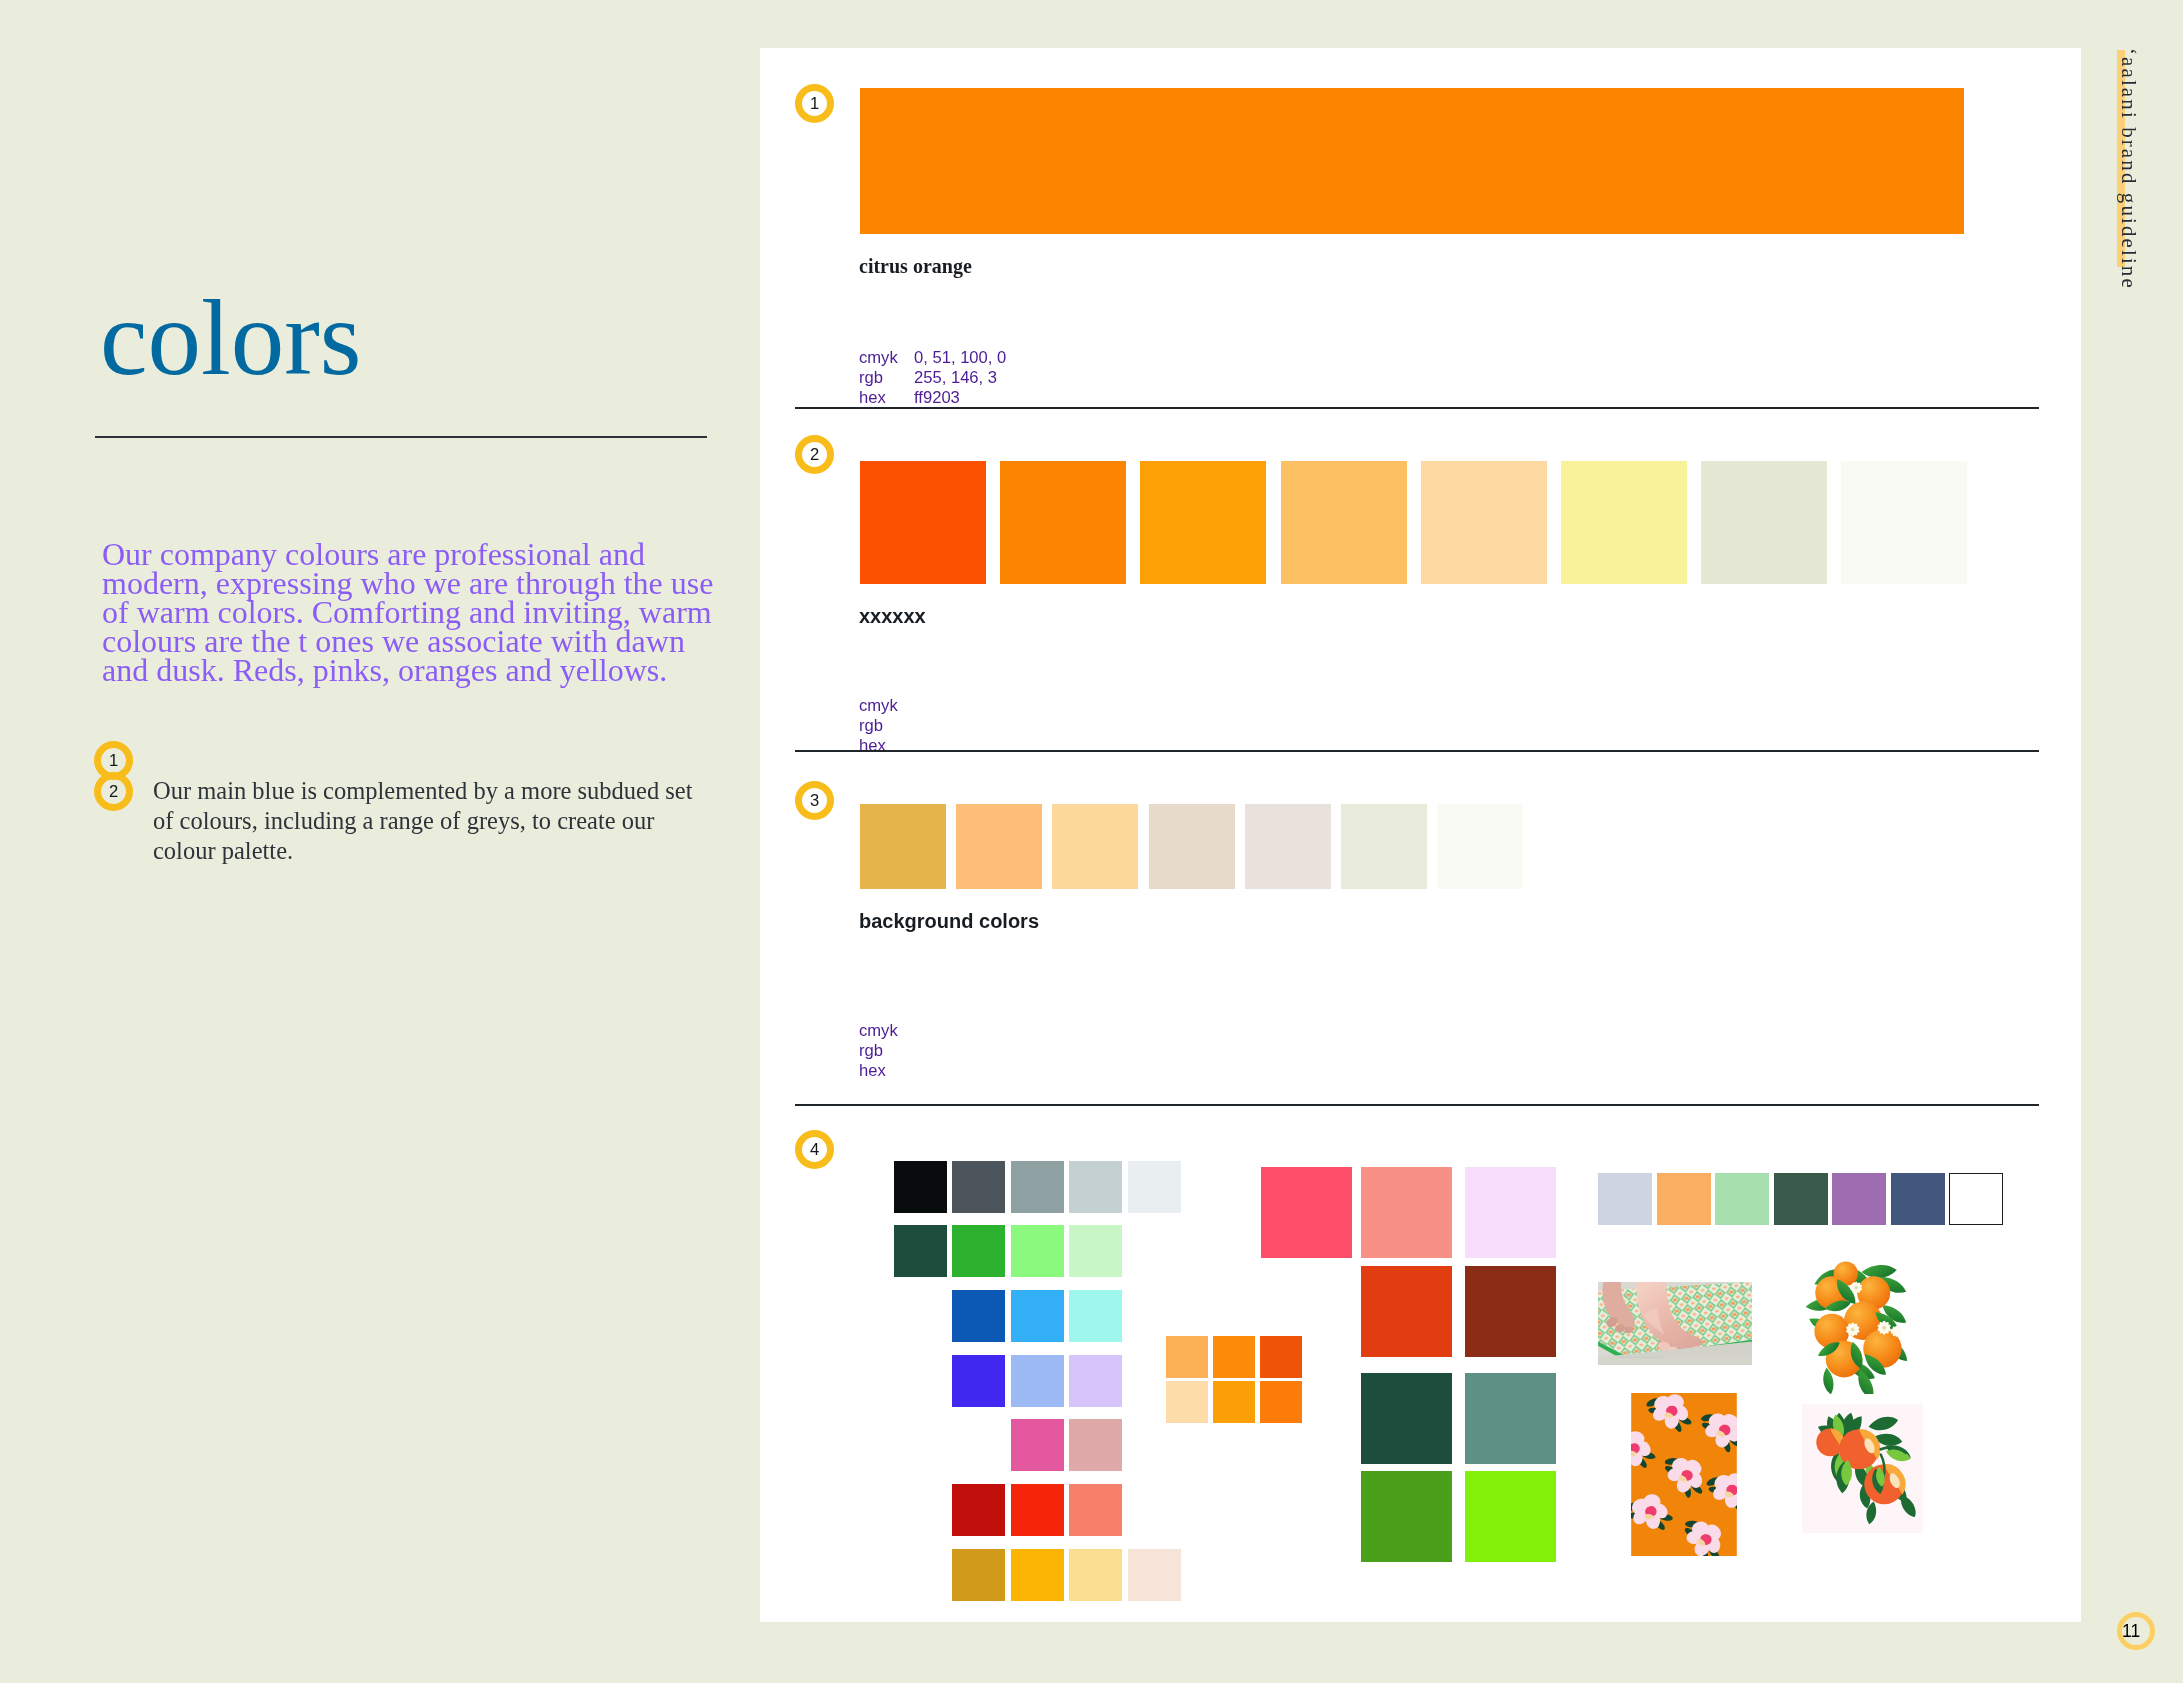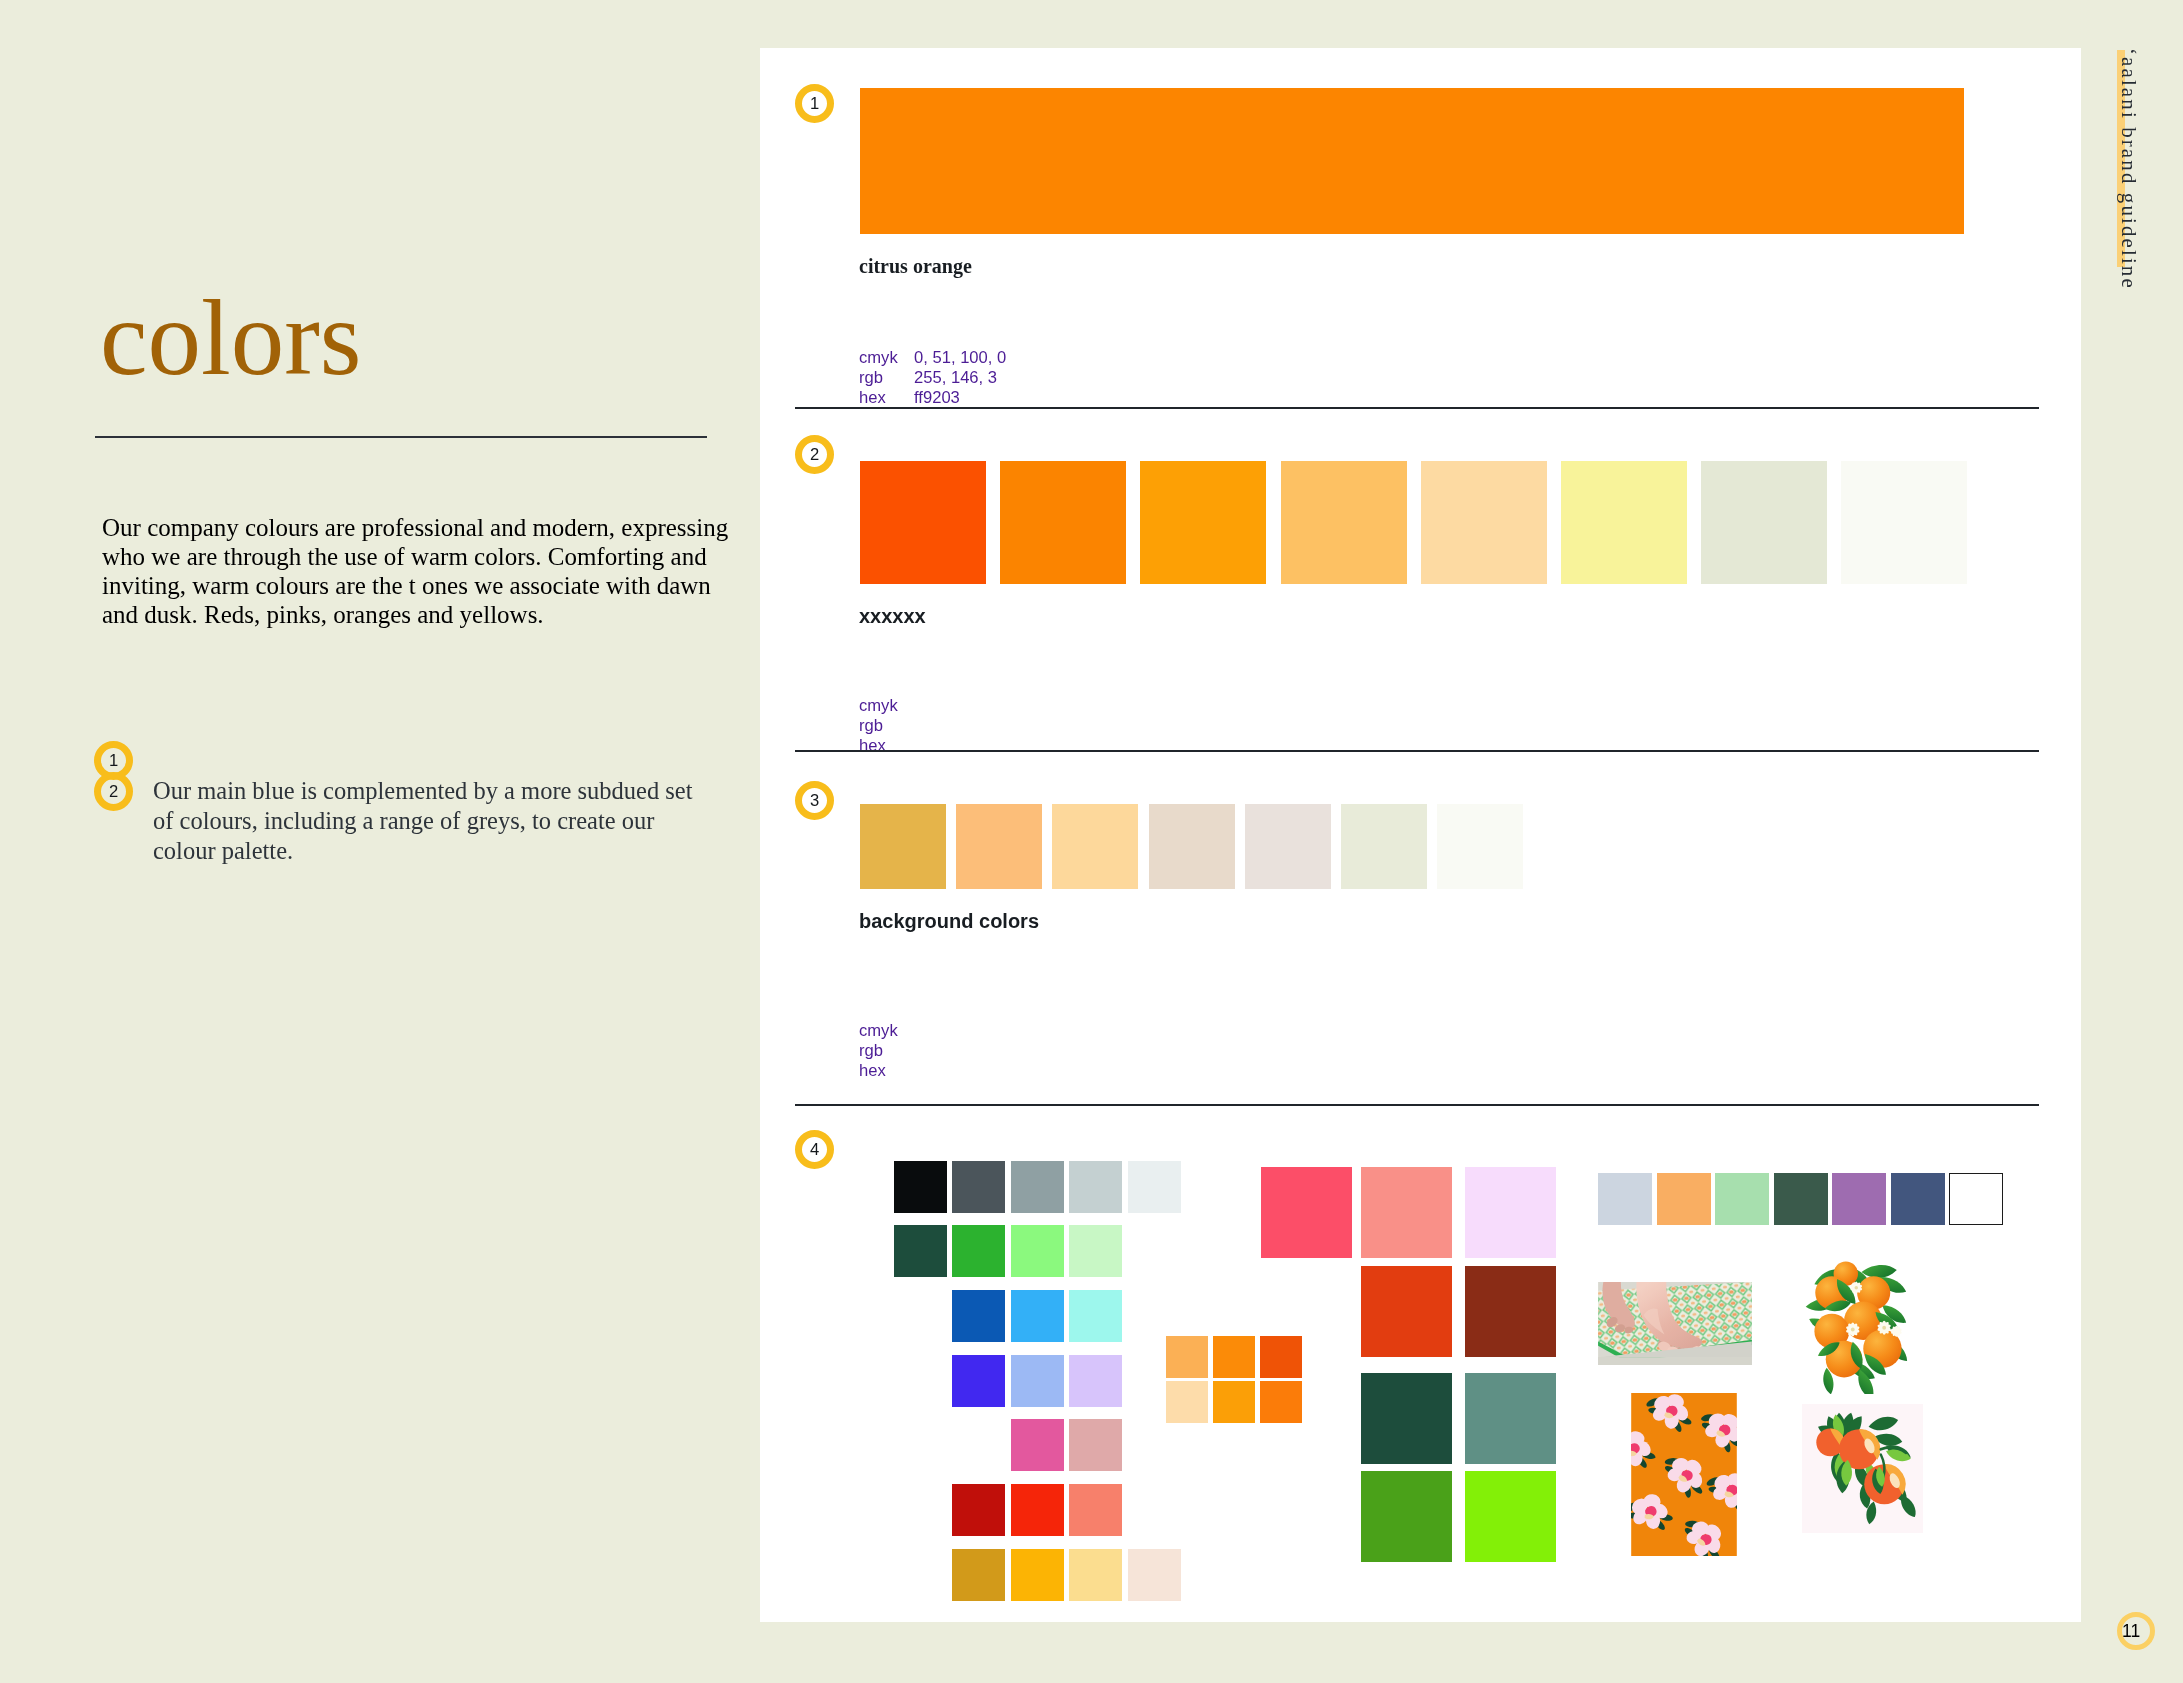--- a/index.html
+++ b/index.html
@@ -3,24 +3,24 @@
 <meta charset="utf-8">
 <style>
   html,body{margin:0;padding:0;}
   body{width:2184px;height:1684px;overflow:hidden;background:#ebeddc;
        font-family:"Liberation Sans",sans-serif;}
   .page{position:relative;width:2184px;height:1684px;overflow:hidden;}
   .paper{position:absolute;left:760px;top:48px;width:1321px;height:1574px;background:#ffffff;}
 
   
   .title{position:absolute;left:100px;top:285px;font-family:"Liberation Serif",serif;
-         font-size:107px;line-height:1;color:#a16207;}
+         font-size:107px;line-height:1;color:#0369a1;}
   .rule{position:absolute;left:95px;top:436px;width:612px;height:1.7px;background:#2c3139;}
-  .intro{position:absolute;left:102px;top:513px;width:629px;
-         font-family:"Liberation Serif",serif;font-size:25px;line-height:29px;color:#000000;}
+  .intro{position:absolute;left:102px;top:540px;width:629px;
+         font-family:"Liberation Serif",serif;font-size:32px;line-height:29px;color:#8b5cf6;}
   .notes{position:absolute;left:94px;top:745px;width:629px;}
   .note{position:relative;padding-left:59px;box-sizing:content-box;width:559px;
         font-family:"Liberation Serif",serif;font-size:24.5px;line-height:30px;color:#2d333a;}
   .note + .note{margin-top:31px;}
   .note .badge{position:absolute;left:0;top:-4.4px;}
 
   
   .badge{display:block;width:39px;height:39px;border-radius:50%;
          border:7px solid #f8bd1b;box-sizing:border-box;color:#14181c;
          font-family:"Liberation Sans",sans-serif;font-size:16.6px;font-weight:400;

